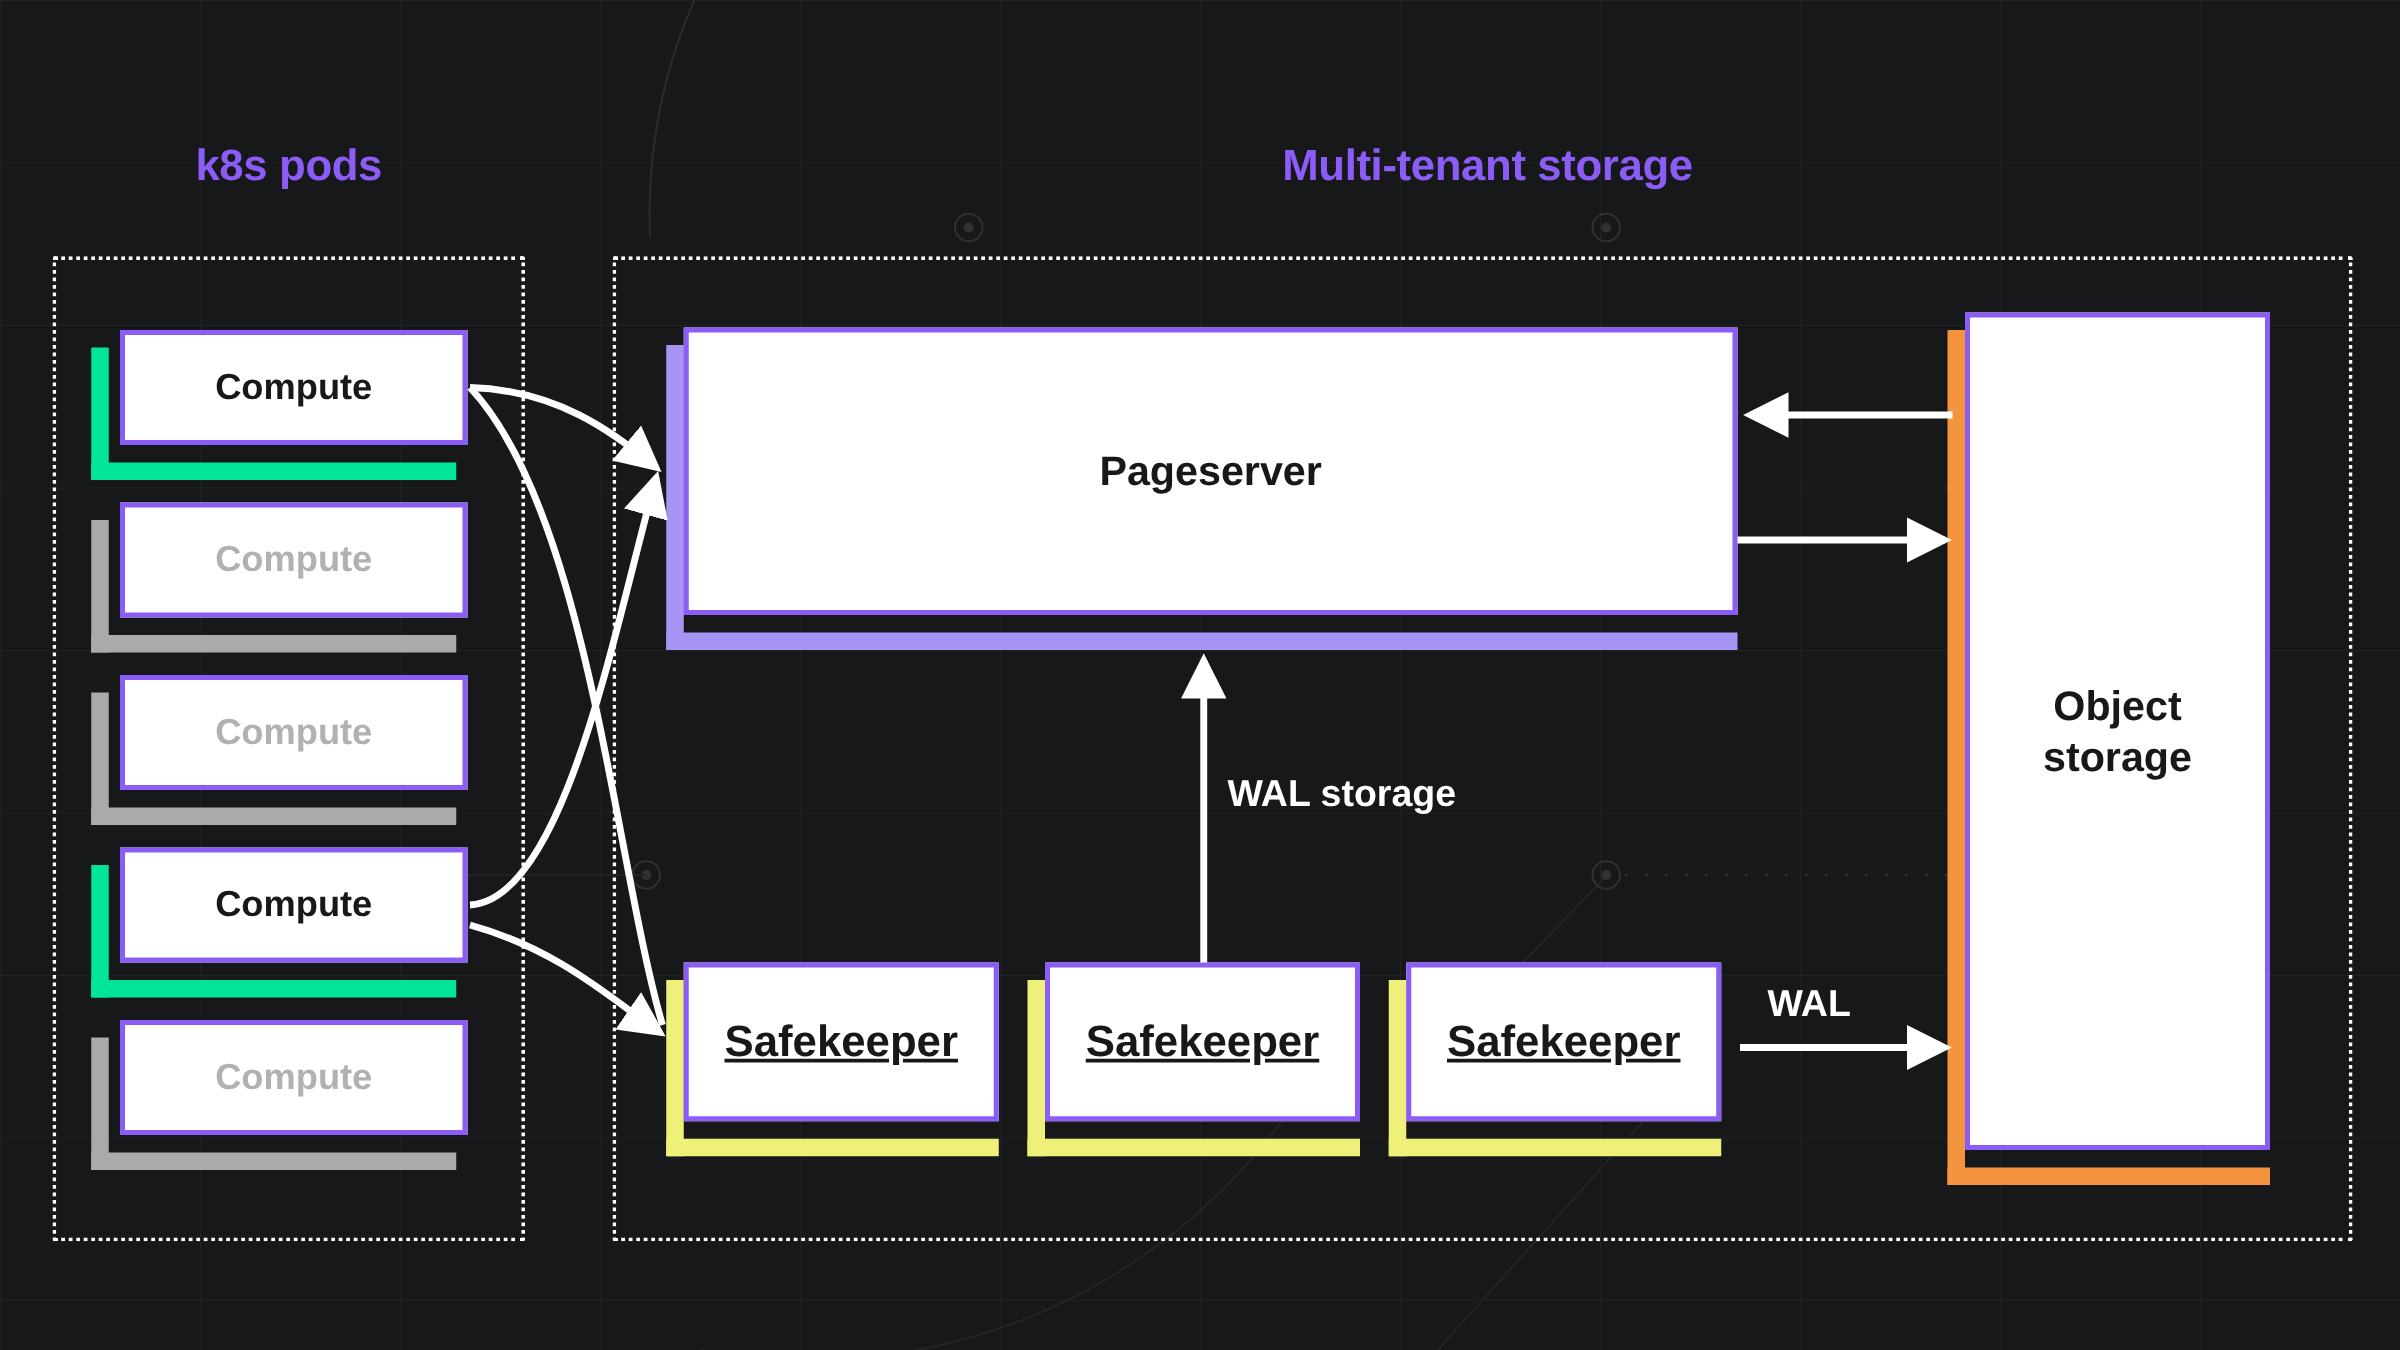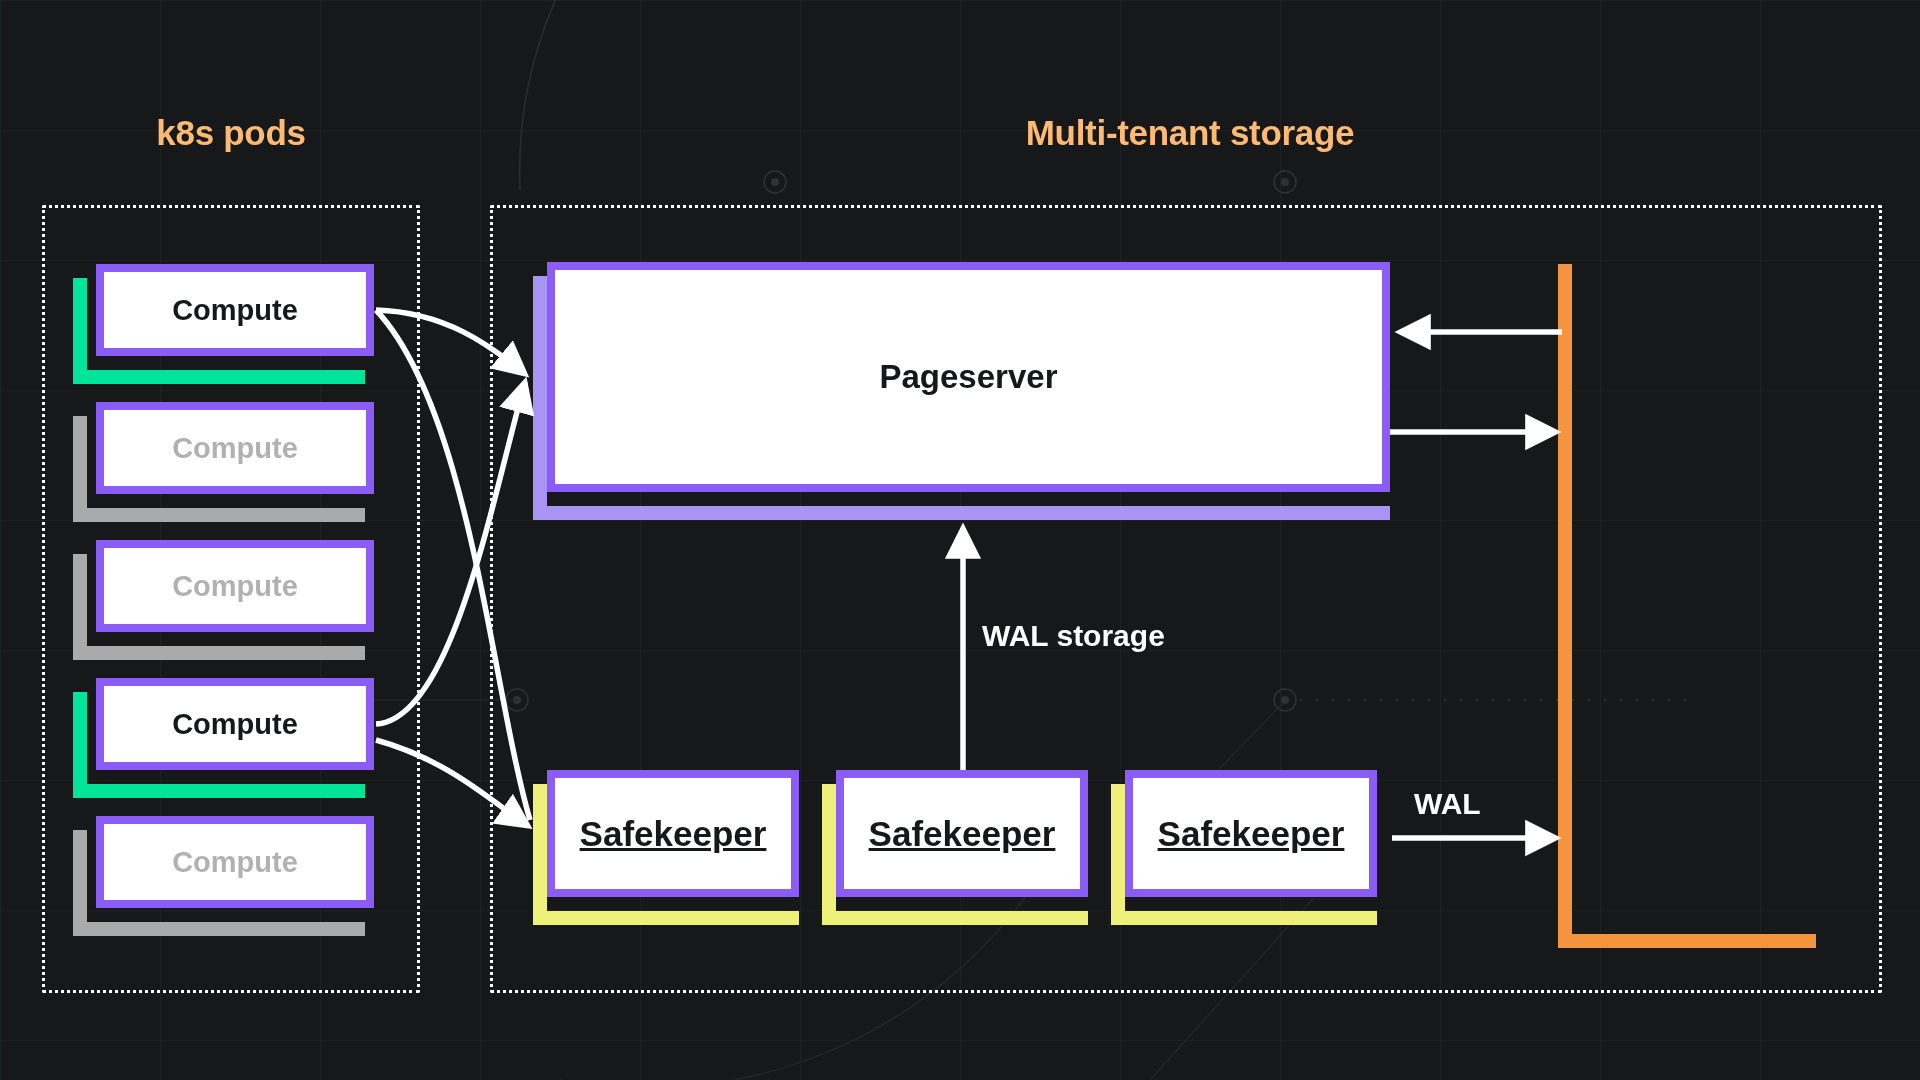--- a/index.html
+++ b/index.html
@@ -27,35 +27,35 @@
   .group-box {
     position:absolute;
     border:3px dotted #ffffff;
     border-radius:2px;
   }
   #group-k8s      { left:42px;  top:205px; width:378px;  height:788px; }
   #group-storage  { left:490px; top:205px; width:1392px; height:788px; }
 
   .group-title {
     position:absolute;
-    color:#fdba74;
+    color:#8b5cf6;
     font-size:35px;
     font-weight:bold;
     letter-spacing:-0.3px;
     white-space:nowrap;
     text-align:center;
   }
   #title-k8s     { left:42px;  top:113px; width:378px; }
   #title-storage { left:494px; top:113px; width:1392px; }
 
   
   .card {
     position:absolute;
     background:#ffffff;
-    border:8px solid #8b5cf6;
+    border:4px solid #8b5cf6;
     display:flex;
     align-items:center;
     justify-content:center;
     color:#16181a;
     font-weight:bold;
     z-index:3;
   }
   .card-shadow {
     position:absolute;
     z-index:2;
@@ -217,20 +217,26 @@
     <div class="sh-bottom" style="background:#eff07a;"></div>
   </div>
   <div class="card sk-card" style="left:1125px; top:770px;">
     <span>Safekeeper</span>
   </div>
 
   <div class="card-shadow" id="objstore-shadow">
     <div class="sh-left" style="background:#f5943e;"></div>
     <div class="sh-bottom" style="background:#f5943e;"></div>
   </div>
+  <div class="card" id="objstore-card">
+    <span>
+      <span>Object</span><br>
+      <span>storage</span>
+    </span>
+  </div>
 
   <svg id="connectors" viewBox="0 0 1920 1080">
     <defs>
       <marker id="arrow-r" markerWidth="9" markerHeight="9" refX="7.4" refY="4.5" orient="auto" markerUnits="strokeWidth">
         <path d="M0,0.4 L8.4,4.5 L0,8.6 z" fill="#ffffff"></path>
       </marker>
       <marker id="arrow-big" markerWidth="7" markerHeight="7" refX="5.6" refY="3.5" orient="auto" markerUnits="strokeWidth">
         <path d="M0,0.2 L6.6,3.5 L0,6.8 z" fill="#ffffff"></path>
       </marker>
     </defs>

